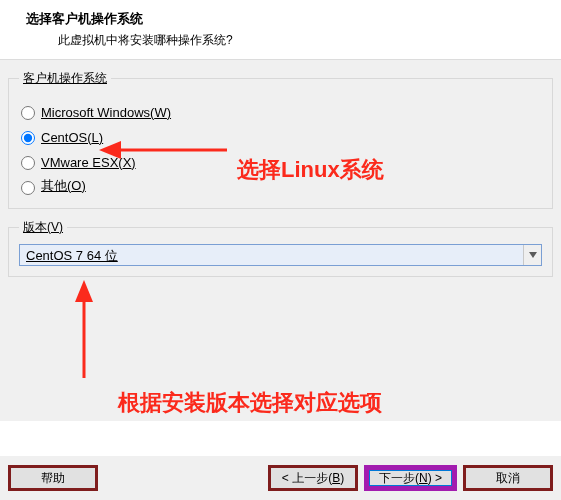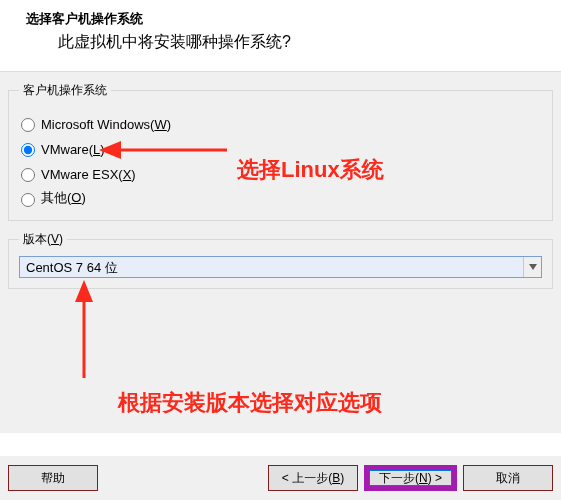--- a/index.html
+++ b/index.html
@@ -6,36 +6,37 @@
   html, body {
     margin: 0; padding: 0;
     width: 561px; height: 500px;
     font-family: "Microsoft YaHei", "Segoe UI", Tahoma, Arial, sans-serif;
     font-size: 12px;
     background: #ffffff;
     color: #000;
     overflow: hidden;
   }
   .header {
-    padding: 10px 6px 18px 6px;
+    padding: 10px 6px 10px 6px;
     border-bottom: 1px solid #dcdcdc;
   }
   .header-title {
     font-size: 13px;
     font-weight: bold;
     margin: 0 0 4px 20px;
   }
   .header-sub {
-    font-size: 16px;
+    font-size: 12px;
     margin-left: 52px;
     color: #000;
   }
   .content {
     padding: 10px 8px 4px 8px;
     background: #f0f0f0;
+    text-decoration: underline;
   }
   fieldset {
     border: 1px solid #d8d8d8;
     background: #f0f0f0;
     margin: 0 0 10px 0;
     padding: 8px 10px 10px 10px;
   }
   legend {
     font-size: 12px;
     padding: 0 4px;
@@ -101,21 +102,21 @@
     display: flex;
     align-items: center;
     padding: 0 8px;
     gap: 6px;
   }
   .footer .spacer { flex: 1; }
   .winbtn {
     height: 26px;
     min-width: 90px;
     padding: 0 10px;
-    border: 1px solid #7f1d1d;
+    border: 3px solid #7f1d1d;
     background: #e1e1e1;
     font-size: 12px;
     font-family: inherit;
     cursor: pointer;
     white-space: nowrap;
   }
   .winbtn.primary {
     border: 5px solid #a21caf;
     box-shadow: inset 0 0 0 1px #0078d7;
   }
@@ -138,21 +139,21 @@
     <div class="radio-row">
       <input type="radio" name="os" style="">
       <label>
         <span>Microsoft Windows(</span><u>W</u><span>)</span>
       </label>
     </div>
 
     <div class="radio-row">
       <input type="radio" name="os" checked="" style="">
       <label>
-        <span>VMware(</span><u>L</u><span>)</span>
+        <span>CentOS(</span><u>L</u><span>)</span>
       </label>
     </div>
 
     <div class="radio-row">
       <input type="radio" name="os" style="">
       <label>
         <span>VMware ESX(</span><u>X</u><span>)</span>
       </label>
     </div>
 

